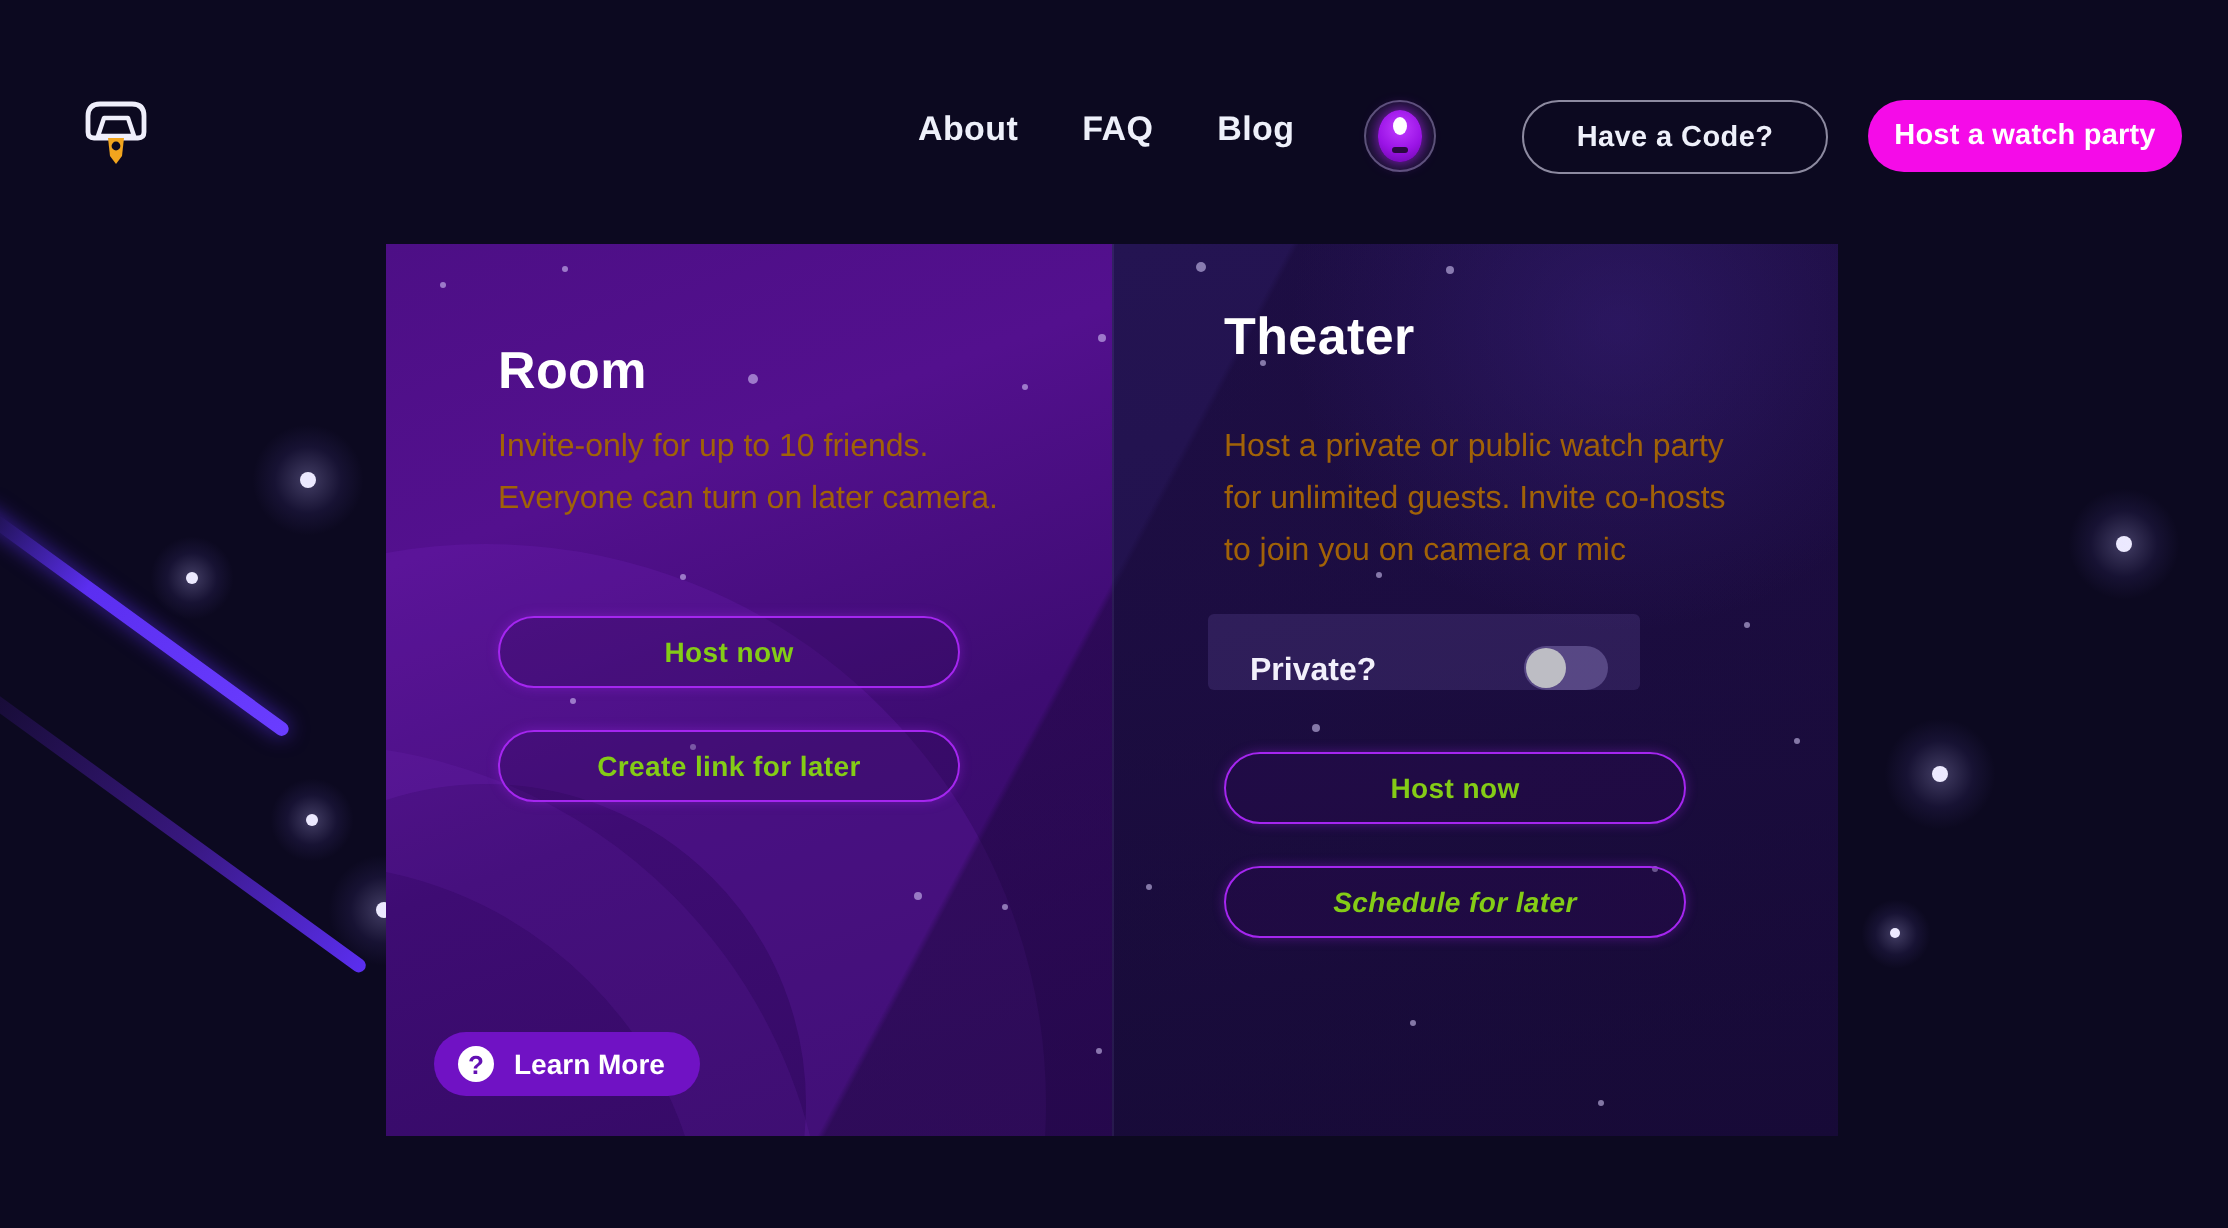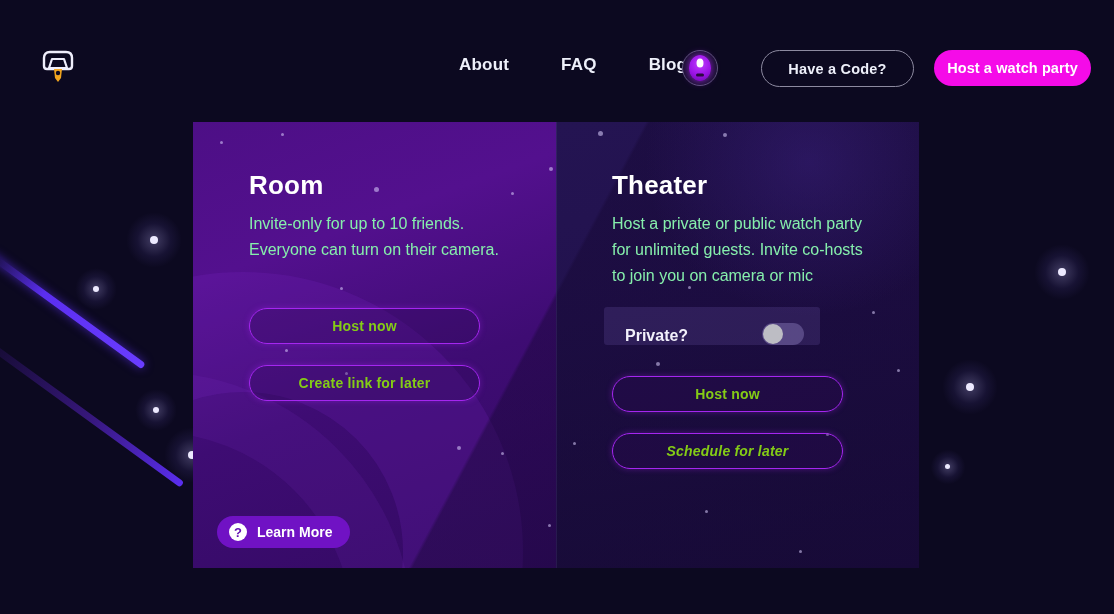--- a/index.html
+++ b/index.html
@@ -54,21 +54,21 @@
   .logo-text {
     font-size: 30px;
     color: #f2f0fb;
     letter-spacing: -0.5px;
     font-weight: 400;
     text-shadow: 0 0 10px rgba(200,190,255,0.45);
   }
   .nav {
     position: absolute;
     left: 459px; top: 55px;
-    display: flex; align-items: flex-end; gap: 52px;
+    display: flex; align-items: flex-end; gap: 32px;
   }
   .nav-link {
     font-size: 17px;
     font-weight: bold;
     color: #eef0fa;
     text-decoration: none;
     letter-spacing: 0.2px;
   }
   .avatar {
     position: absolute;
@@ -193,21 +193,21 @@
     position: absolute;
     font-size: 26px;
     font-weight: bold;
     color: #ffffff;
     letter-spacing: 0.2px;
   }
   .card-desc {
     position: absolute;
     font-size: 16px;
     line-height: 26px;
-    color: #86efac;
+    color: #a16207;
   }
   .card-desc div { white-space: nowrap; }
 
   .pill-btn {
     position: absolute;
     height: 36px;
     border-radius: 18px;
     border: 1.6px solid #a526f0;
     background: rgba(46,10,86,0.30);
     color: #84cc16;
@@ -356,26 +356,26 @@
     <div class="panel-star" style="left:704px; top:247px; width:3px; height:3px;"></div>
     <div class="panel-star" style="left:679px; top:189px; width:3px; height:3px;"></div>
     <div class="panel-star" style="left:437px; top:58px;  width:3px; height:3px;"></div>
   </div>
 
   <div style="position:absolute; left:0; top:0; width:1114px; height:614px; z-index:4;">
 
     <div class="card-title" style="left:249px; top:170px;">Room</div>
     <div class="card-desc" style="left:249px; top:211px; width:300px;">
       <div>Invite-only for up to 10 friends.</div>
-      <div>Everyone can turn on their camera.</div>
+      <div>Everyone can turn on later camera.</div>
     </div>
     <button class="pill-btn" style="left:249px; top:308px; width:231px;">Host now</button>
     <button class="pill-btn" style="left:249px; top:365px; width:231px;">Create link for later</button>
 
-    <div class="card-title" style="left:612px; top:170px;">Theater</div>
+    <div class="card-title" style="left:612px; top:153px;">Theater</div>
     <div class="card-desc" style="left:612px; top:211px; width:300px;">
       <div>Host a private or public watch party</div>
       <div>for unlimited guests. Invite co-hosts</div>
       <div>to join you on camera or mic</div>
     </div>
 
     <div class="private-row">
       <span class="private-label">Private?</span>
       <span class="toggle">
         <span class="toggle-knob"></span>

